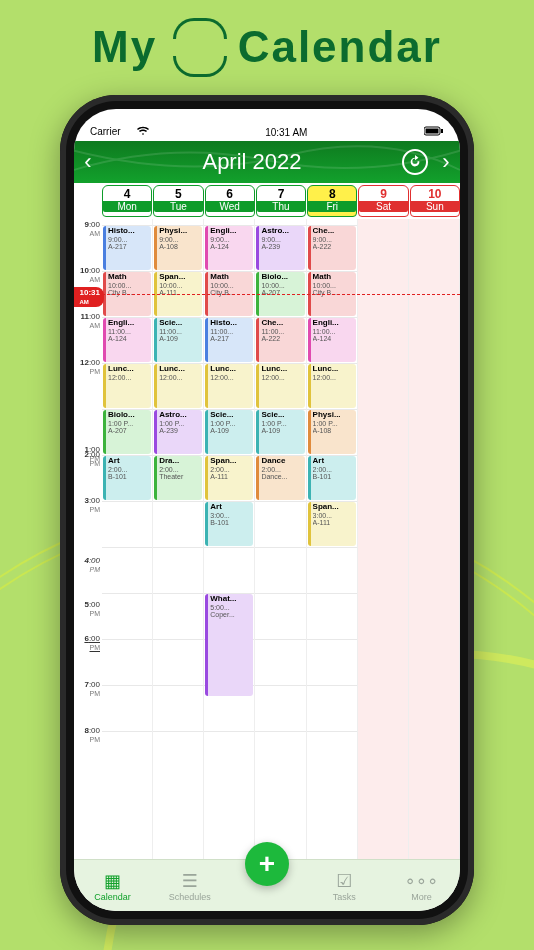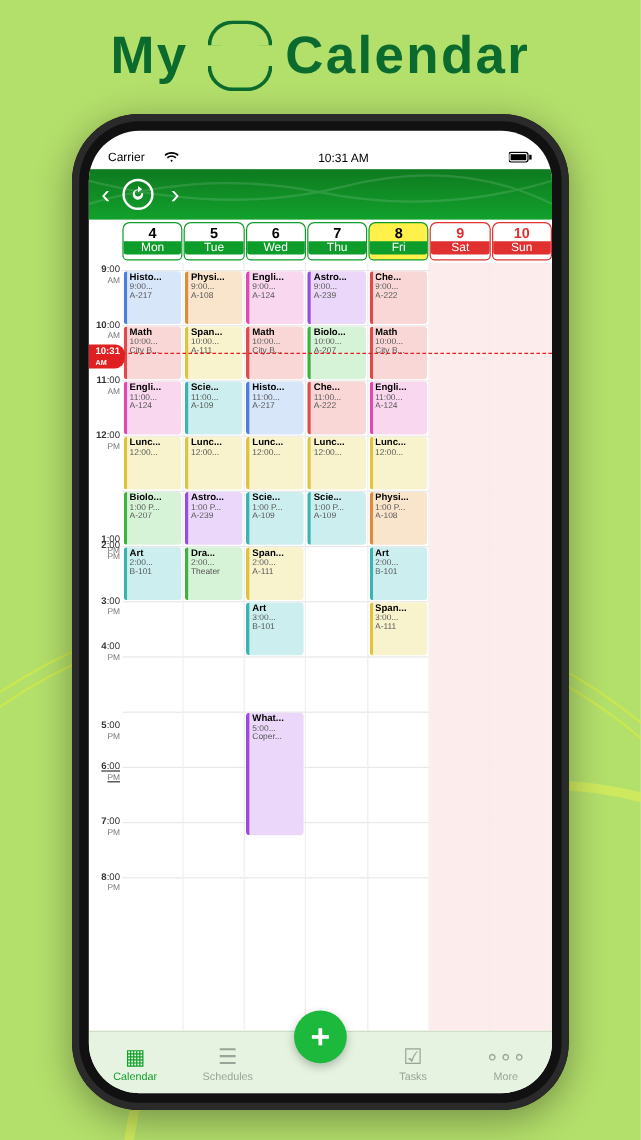--- a/index.html
+++ b/index.html
@@ -190,20 +190,21 @@
         </span>
       </div>
     </div>
 
     <div class="navheader">
       <svg class="wave" viewBox="0 0 400 40" preserveAspectRatio="none">
           <path d="M0 30 Q100 0 200 20 T400 10" stroke="#fff" fill="none" stroke-width="2"></path>
           <path d="M0 10 Q120 40 220 15 T400 30" stroke="#fff" fill="none" stroke-width="2"></path>
         </svg>
       <div class="chev">‹</div>
+      <div class="title">April 2022</div>
       <div class="refresh">
         <svg viewBox="0 0 16 16">
             <path d="M8 3a5 5 0 1 0 4.9 4H11a3 3 0 1 1-3-3V6l4-3-4-3z" fill="#fff"></path>
           </svg>
       </div>
       <div class="chev">›</div>
     </div>
 
     <div class="days" id="days">
         <div class="daytab">
@@ -238,21 +239,21 @@
 
     <div class="gridwrap">
       <div class="timecol" id="timecol">
           <div class="hr" style="top: 1px;"><span class="h">9</span><span>:00</span><br><span class="ap">AM</span></div>
           <div class="hr" style="top: 47px;"><span class="h">10</span><span>:00</span><br><span class="ap">AM</span></div>
           <div class="hr" style="top: 93px;"><span class="h">11</span><span>:00</span><br><span class="ap">AM</span></div>
           <div class="hr" style="top: 139px;"><span class="h">12</span><span>:00</span><br><span class="ap">PM</span></div>
           <div class="hr" style="top: 185px; margin-top: 41px;"><span class="h">1</span><span>:00</span><br><span class="ap">PM</span></div>
           <div class="hr" style="top: 231px; margin-left: 39px;"><span class="h">2</span><span>:00</span><br><span class="ap">PM</span></div>
           <div class="hr" style="top: 277px;"><span class="h">3</span><span>:00</span><br><span class="ap">PM</span></div>
-          <div class="hr" style="top: 315px;"><span class="h">4</span><span>:00</span><br><span class="ap">PM</span></div>
+          <div class="hr" style="top: 337px; font-style: italic;"><span class="h">4</span><span>:00</span><br><span class="ap">PM</span></div>
           <div class="hr" style="top: 381px;"><span class="h">5</span><span>:00</span><br><span class="ap">PM</span></div>
           <div class="hr" style="top: 415px; text-decoration: underline;"><span class="h">6</span><span>:00</span><br><span class="ap">PM</span></div>
           <div class="hr" style="top: 461px;"><span class="h">7</span><span>:00</span><br><span class="ap">PM</span></div>
           <div class="hr" style="top: 507px;"><span class="h">8</span><span>:00</span><br><span class="ap">PM</span></div>
           <div class="nowmark" style="top: 68.46px; padding-left: 43px;"><span>10:31</span><br><span style="font-size:6px">AM</span></div>
         </div>
       <div class="cols" id="cols">
           <div class="hruler" style="top: 6px;"></div>
           <div class="hruler" style="top: 52px;"></div>
           <div class="hruler" style="top: 98px;"></div>
@@ -387,20 +388,25 @@
             </div>
             <div class="event" style="top: 145px; height: 44px; background: rgb(248, 243, 204); border-left-color: rgb(224, 195, 60);">
               <div class="t">Lunc...</div>
               <div class="s">12:00...</div>
             </div>
             <div class="event" style="top: 191px; height: 44px; background: rgb(204, 238, 238); border-left-color: rgb(60, 179, 179);">
               <div class="t">Scie...</div>
               <div class="s">1:00 P...</div>
               <div class="s">A-109</div>
             </div>
+            <div class="event" style="top: 237px; height: 44px; background: rgb(249, 228, 204); border-left-color: rgb(224, 139, 60);">
+              <div class="t">Dance</div>
+              <div class="s">2:00...</div>
+              <div class="s">Dance...</div>
+            </div>
           </div>
           <div class="daycol" style="left: 57.1429%; width: 14.2857%;">
             <div class="event" style="top: 7px; height: 44px; background: rgb(249, 215, 215); border-left-color: rgb(224, 74, 74);">
               <div class="t">Che...</div>
               <div class="s">9:00...</div>
               <div class="s">A-222</div>
             </div>
             <div class="event" style="top: 53px; height: 44px; background: rgb(249, 215, 215); border-left-color: rgb(224, 74, 74);">
               <div class="t">Math</div>
               <div class="s">10:00...</div>

